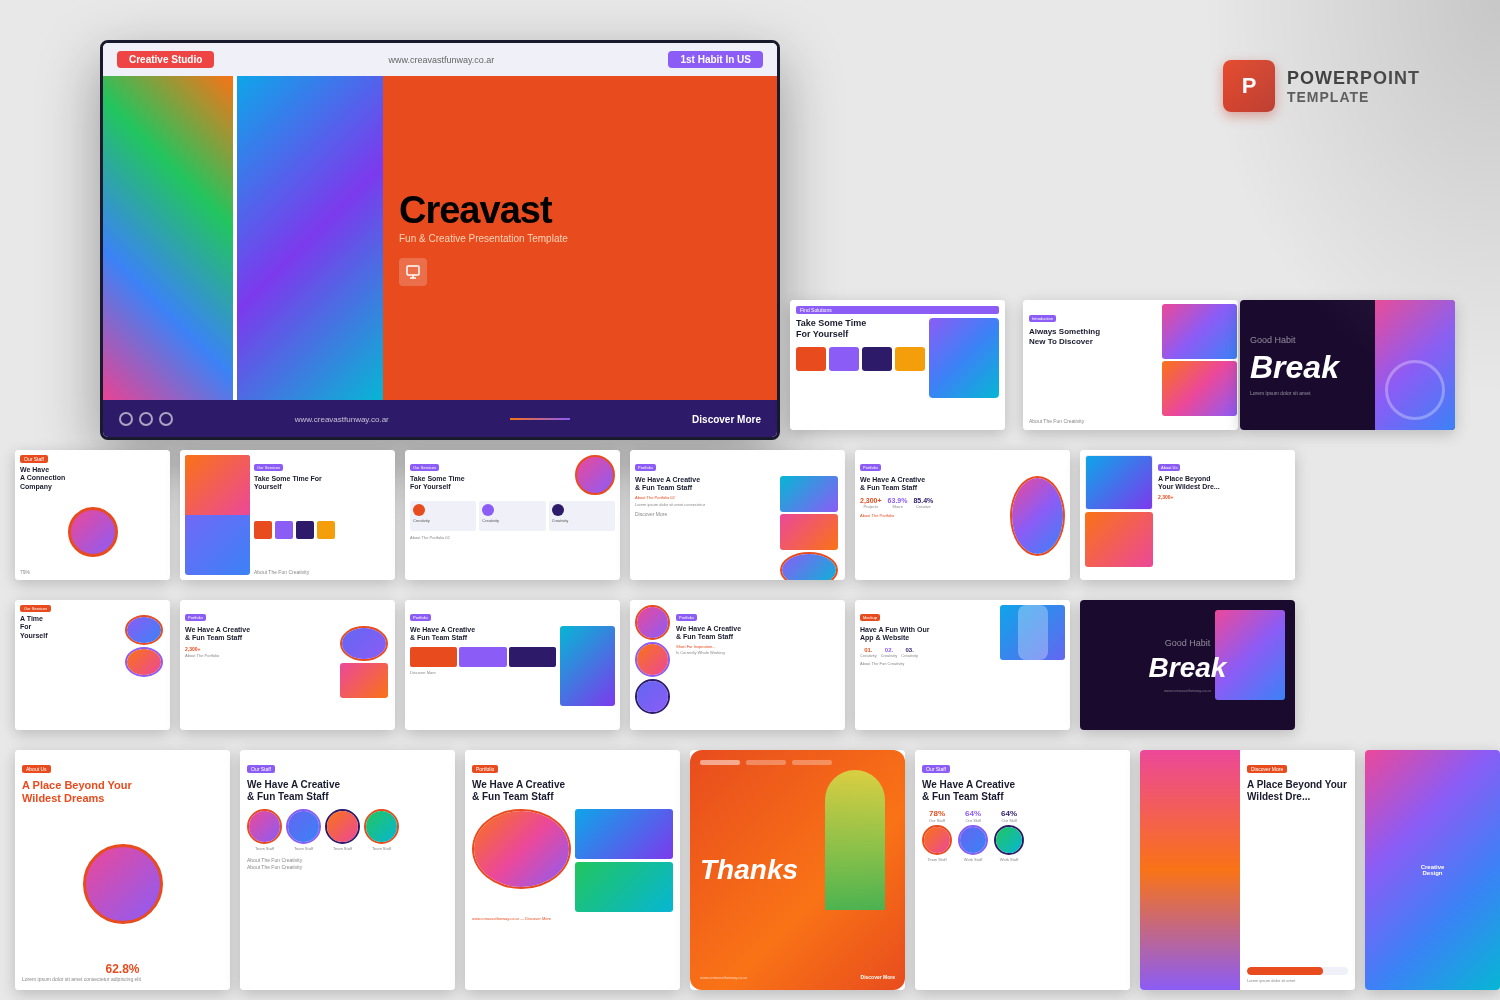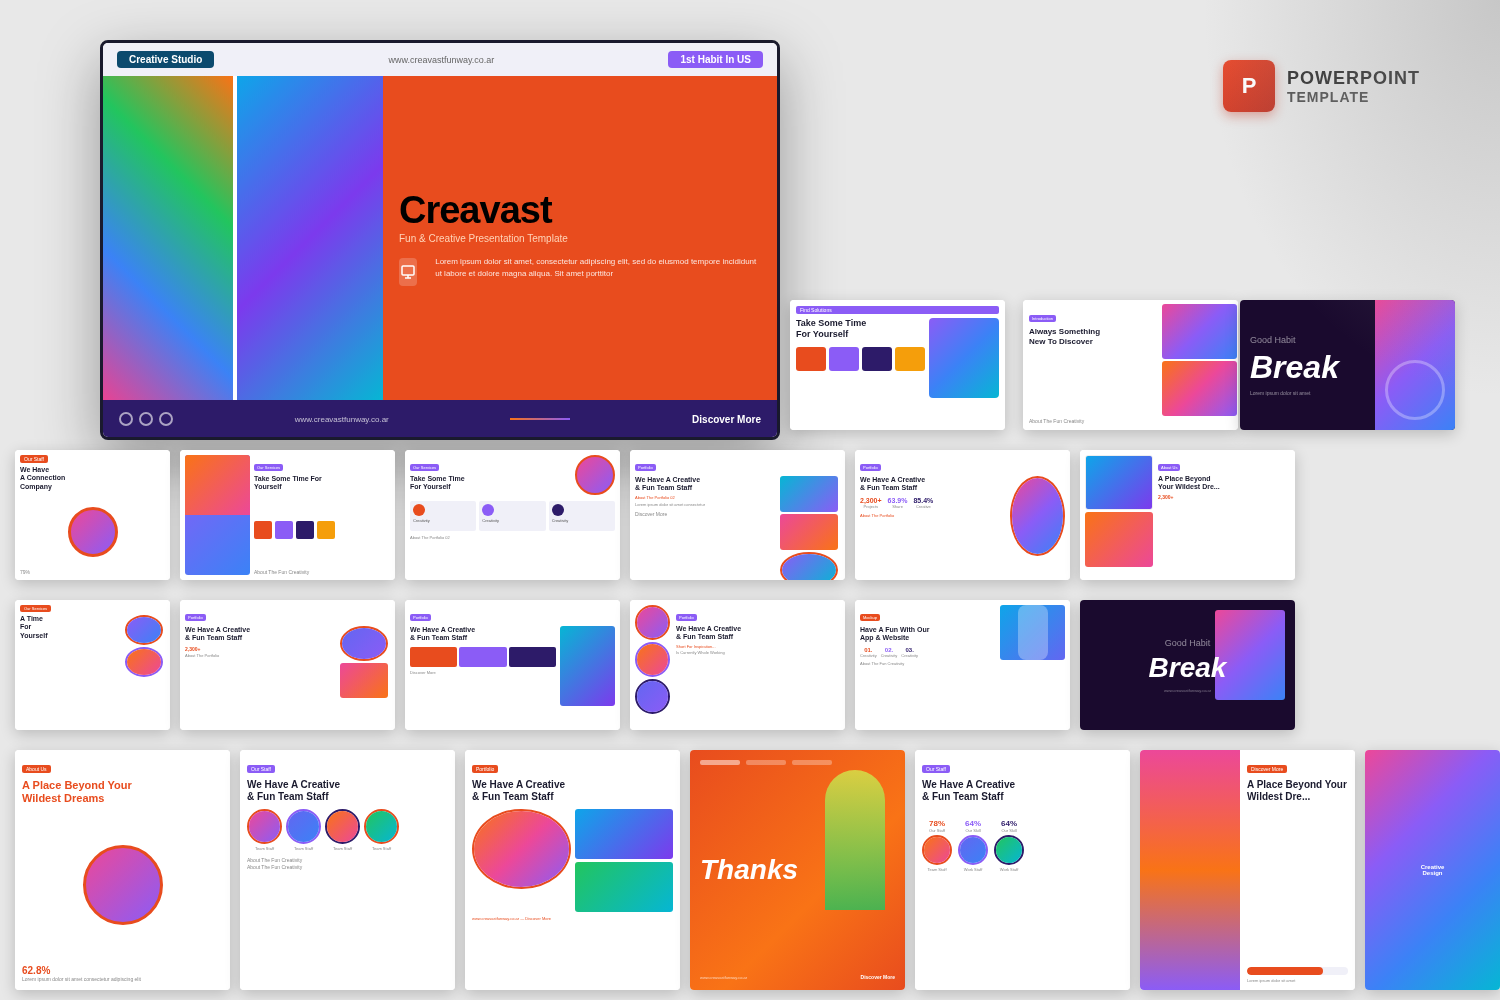--- a/index.html
+++ b/index.html
@@ -74,21 +74,21 @@
     }
 
     .main-slide-top {
       background: #f0f0f8;
       padding: 8px 14px;
       display: flex;
       align-items: center;
       justify-content: space-between;
     }
     .slide-tag {
-      background: #0c4a6e;
+      background: #ef4444;
       color: white;
       padding: 3px 12px;
       border-radius: 4px;
       font-size: 10px;
       font-weight: 600;
     }
     .slide-url {
       font-size: 9px;
       color: #666;
     }
@@ -368,21 +368,20 @@
       <div class="slide-title-main">Creavast</div>
       <div class="slide-subtitle">Fun &amp; Creative Presentation Template</div>
       <div style="display:flex; gap:8px; align-items:flex-start;">
         <div class="slide-icon-box">
           <svg width="14" height="14" viewBox="0 0 14 14" fill="white">
             <rect x="1" y="1" width="12" height="9" rx="1" stroke="white" stroke-width="1.5" fill="none"></rect>
             <line x1="7" y1="10" x2="7" y2="13" stroke="white" stroke-width="1.5"></line>
             <line x1="4" y1="13" x2="10" y2="13" stroke="white" stroke-width="1.5"></line>
           </svg>
         </div>
-        <div class="slide-desc">Lorem ipsum dolor sit amet, consectetur adipiscing elit, sed do eiusmod tempore incididunt ut labore et dolore magna aliqua. Sit amet porttitor</div>
       </div>
     </div>
   </div>
   <div class="slide-bottom-bar">
     <div class="slide-circles">
       <div class="slide-circle"></div>
       <div class="slide-circle"></div>
       <div class="slide-circle"></div>
     </div>
     <span class="slide-bottom-url">www.creavastfunway.co.ar</span>
@@ -699,21 +698,21 @@
 
 <div class="sm-slide s-r4-0">
   <div style="width:100%;height:100%;background:white;padding:7px;display:flex;flex-direction:column;justify-content:space-between;">
     <div>
       <span class="tag-orange" style="font-size:5px;padding:1px 4px;">About Us</span>
       <div style="font-size:11px;font-weight:800;color:#e84c1e;line-height:1.2;margin-top:4px;">A Place Beyond Your<br>Wildest Dreams</div>
     </div>
     <div style="flex:1;display:flex;align-items:center;justify-content:center;">
       <div style="width:80px;height:80px;border-radius:50%;background:linear-gradient(135deg,#ec4899,#8b5cf6);border:3px solid #e84c1e;"></div>
     </div>
-    <div style="font-size:10px;font-weight:800;color:#e84c1e;">62.8%</div>
+    <div style="font-size:12px;font-weight:800;color:#e84c1e;text-align:center;">62.8%</div>
     <div style="font-size:5px;color:#888;line-height:1.4;">Lorem ipsum dolor sit amet consectetur adipiscing elit</div>
   </div>
 </div>
 
 <div class="sm-slide s-r4-1">
   <div style="width:100%;height:100%;background:white;padding:7px;">
     <span class="tag-purple" style="font-size:5px;padding:1px 4px;">Our Staff</span>
     <div style="font-size:10px;font-weight:800;color:#1a1a2e;line-height:1.2;margin-top:4px;">We Have A Creative<br>&amp; Fun Team Staff</div>
     <div style="display:flex;gap:4px;margin-top:6px;">
       <div style="text-align:center;">
@@ -762,21 +761,21 @@
         <div style="width:100%;height:50px;border-radius:3px;overflow:hidden;">
           <div style="width:100%;height:100%;background:linear-gradient(135deg,#22c55e,#06b6d4);"></div>
         </div>
       </div>
     </div>
     <div style="font-size:4px;color:#e84c1e;margin-top:4px;">www.creavastfunway.co.ar — Discover More</div>
   </div>
 </div>
 
 <div class="sm-slide s-r4-3">
-  <div style="width:100%;height:100%;background:linear-gradient(135deg,#e84c1e 0%,#f97316 60%,#e84c1e 100%);padding:4px;display:flex;flex-direction:column;justify-content:flex-end;position:relative;overflow:hidden;">
+  <div style="width:100%;height:100%;background:linear-gradient(135deg,#e84c1e 0%,#f97316 60%,#e84c1e 100%);padding:4px;display:flex;flex-direction:column;justify-content:flex-end;position:relative;overflow:hidden;border-radius:12px;">
     <div style="position:absolute;top:10px;left:10px;right:10px;bottom:10px;display:flex;flex-direction:column;justify-content:space-between;">
       <div style="display:flex;gap:6px;">
         <div style="width:40px;height:5px;background:rgba(255,255,255,0.5);border-radius:2px;"></div>
         <div style="width:40px;height:5px;background:rgba(255,255,255,0.3);border-radius:2px;"></div>
         <div style="width:40px;height:5px;background:rgba(255,255,255,0.3);border-radius:2px;"></div>
       </div>
       <div style="font-size:28px;font-weight:900;color:white;font-style:italic;align-self:flex-start;">Thanks</div>
       <div style="display:flex;justify-content:space-between;align-items:center;">
         <div style="font-size:4px;color:rgba(255,255,255,0.7);">www.creavastfunway.co.ar</div>
         <div style="font-size:5px;color:white;font-weight:700;">Discover More</div>
@@ -784,21 +783,21 @@
     </div>
 
     <div style="position:absolute;right:20px;top:20px;width:60px;height:140px;background:linear-gradient(180deg,#d4e84c,#22c55e);border-radius:30px 30px 0 0;opacity:0.8;"></div>
   </div>
 </div>
 
 <div class="sm-slide s-r4-4">
   <div style="width:100%;height:100%;background:white;padding:7px;">
     <span class="tag-purple" style="font-size:5px;padding:1px 4px;">Our Staff</span>
     <div style="font-size:10px;font-weight:800;color:#1a1a2e;line-height:1.2;margin-top:4px;">We Have A Creative<br>&amp; Fun Team Staff</div>
-    <div style="display:flex;gap:6px;margin-top:16px;">
+    <div style="display:flex;gap:6px;margin-top:6px;">
       <div style="text-align:center;">
         <div style="font-size:8px;font-weight:800;color:#e84c1e;">78%</div>
         <div style="font-size:4px;color:#888;">Our Staff</div>
         <div style="width:30px;height:30px;border-radius:50%;overflow:hidden;border:2px solid #e84c1e;margin-top:2px;">
           <div style="width:100%;height:100%;background:linear-gradient(135deg,#f97316,#ec4899);"></div>
         </div>
         <div style="font-size:4px;color:#888;margin-top:2px;">Team Staff</div>
       </div>
       <div style="text-align:center;">
         <div style="font-size:8px;font-weight:800;color:#8b5cf6;">64%</div>

